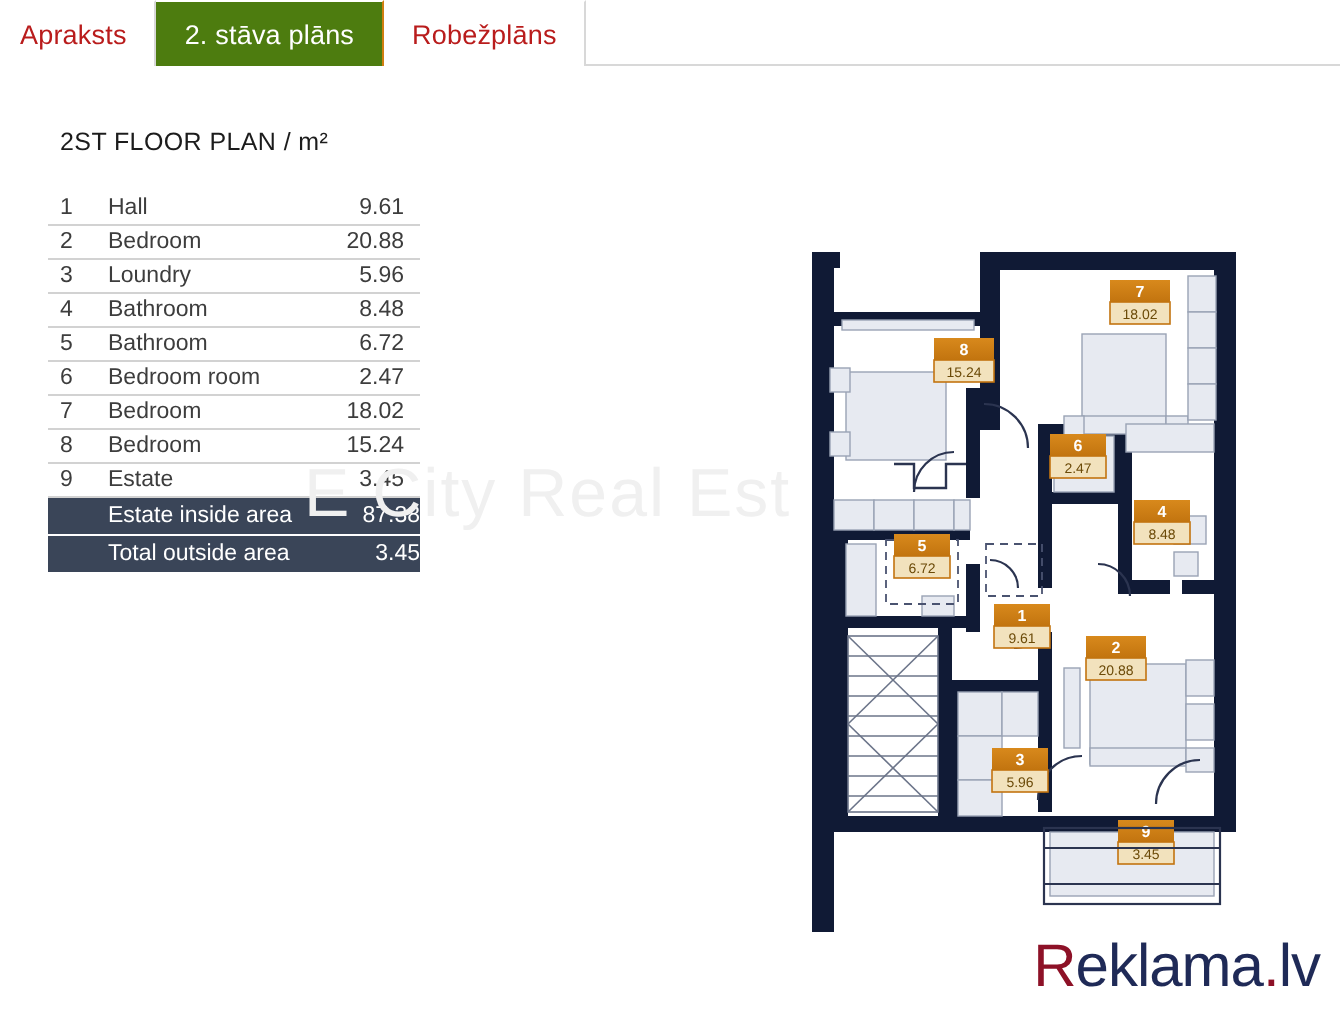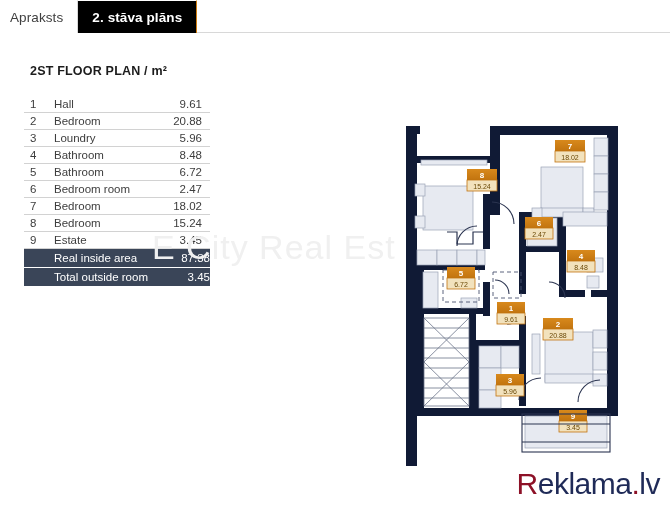--- a/index.html
+++ b/index.html
@@ -17,38 +17,38 @@
     display: flex; align-items: stretch;
   }
   .tabbar::after {
     content: ""; position: absolute; left: 0; bottom: 0; width: 670px;
     height: 1px; background: #d8d8d8;
   }
   .tab {
     position: relative; z-index: 2;
     display: flex; align-items: center; justify-content: center;
     padding: 0 14px;
-    font-size: 13.5px; color: #404040;
+    font-size: 13.5px; color: #b91c1c;
     background: #ffffff;
     border-right: 1px solid #d8d8d8;
     border-top: 1px solid #ffffff;
     white-space: nowrap;
     letter-spacing: .1px;
   }
   .tab:first-child { padding-left: 10px; }
   .tab.active {
-    background: #000000; color: #ffffff;
+    background: #4d7c0f; color: #ffffff;
     border-right-color: #d07e10;
-    font-weight: 700;
+    font-weight: 400;
   }
 
   
   .plan-title {
     position: absolute; left: 30px; top: 64px;
-    font-size: 12.5px; font-weight: bold; color: #1c1c1c;
+    font-size: 12.5px; font-weight: normal; color: #1c1c1c;
     letter-spacing: .2px;
     text-align: right;
   }
   .legend {
     position: absolute; left: 24px; top: 96px; width: 186px;
     border-collapse: collapse;
     font-size: 11.5px; color: #3d3d3d;
   }
   .legend td { padding: 2px 0 2px 0; vertical-align: baseline; }
   .legend tr.room { border-bottom: 1px solid #d2d2d2; }
@@ -90,20 +90,23 @@
 
 <div id="root">
 
   <div class="tabbar">
     <div class="tab">
       <span>Apraksts</span>
     </div>
     <div class="tab active">
       <span>2. stāva plāns</span>
     </div>
+    <div class="tab">
+      <span>Robežplāns</span>
+    </div>
   </div>
 
   <div class="watermark">E City Real Estate</div>
 
   <div class="plan-title">2ST FLOOR PLAN / m²</div>
 
   <table class="legend">
     <tbody>
       <tr class="room">
         <td class="num">1</td>
@@ -145,26 +148,26 @@
         <td class="name">Bedroom</td>
         <td class="val">15.24</td>
       </tr>
       <tr class="room">
         <td class="num">9</td>
         <td class="name">Estate</td>
         <td class="val">3.45</td>
       </tr>
       <tr class="total">
         <td class="num"></td>
-        <td class="name">Real inside area</td>
+        <td class="name">Estate inside area</td>
         <td class="val">87.38</td>
       </tr>
       <tr class="total second">
         <td class="num"></td>
-        <td class="name">Total outside room</td>
+        <td class="name">Total outside area</td>
         <td class="val">3.45</td>
       </tr>
     </tbody>
   </table>
 
   <div class="floorplan">
     <svg width="240" height="355" viewBox="0 0 240 355" xmlns="http://www.w3.org/2000/svg">
       <defs>
         <linearGradient id="badgeTop" x1="0" y1="0" x2="0" y2="1">
           <stop offset="0%" stop-color="#d8891c"></stop>

